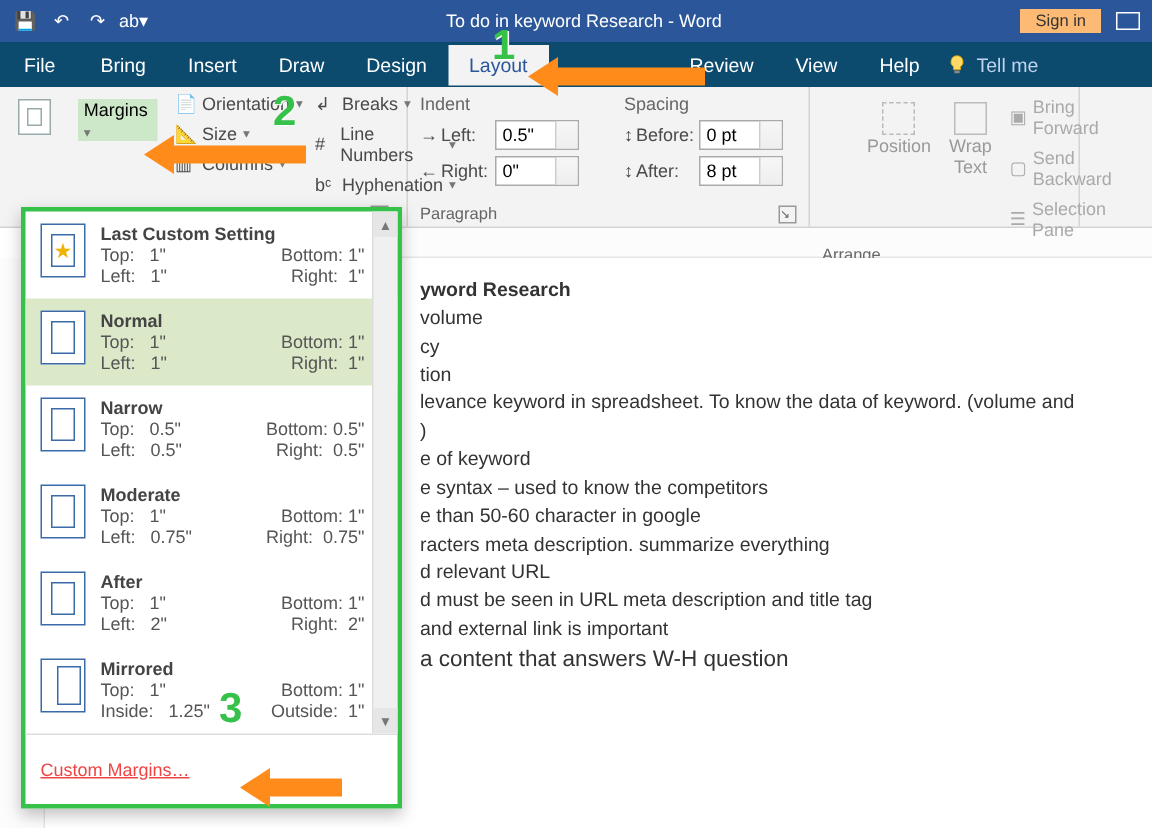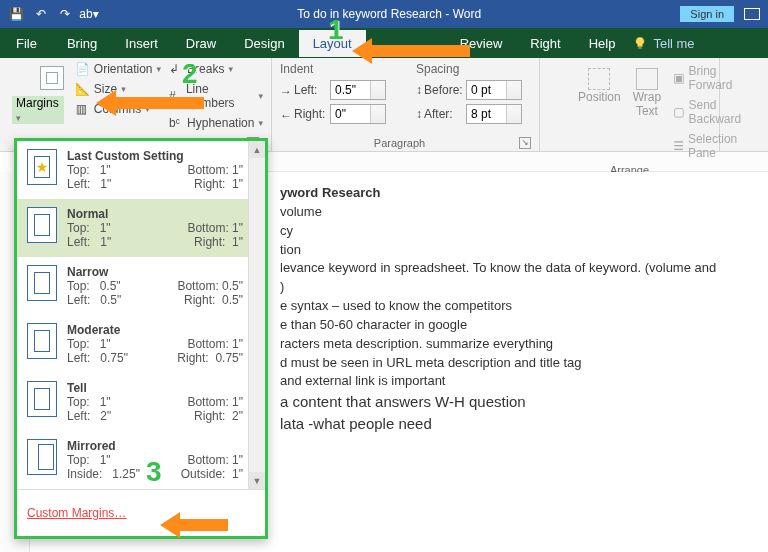--- a/index.html
+++ b/index.html
@@ -3,34 +3,34 @@
 <meta charset="utf-8">
 <style>
 * { margin: 0; padding: 0; box-sizing: border-box; font-family: 'Segoe UI', Arial, sans-serif; }
 body { width: 768px; height: 552px; background: #fff; position: relative; font-size: 12px; }
 
 .titlebar { background: #2b579a; height: 28px; display: flex; align-items: center; color: #fff; padding: 0 8px; }
 .qat { display: flex; gap: 6px; align-items: center; }
 .qat-item { width: 18px; height: 18px; display: flex; align-items: center; justify-content: center; }
 .title-text { flex: 1; text-align: center; font-size: 12px; color: #fff; }
 .title-right { display: flex; gap: 10px; align-items: center; }
-.signin { background: #7dd3fc; color: #333; padding: 2px 10px; font-size: 11px; }
-
-.menubar { background: #14532d; height: 30px; display: flex; align-items: center; gap: 0; color: #fff; font-size: 13px; }
+.signin { background: #fdba74; color: #333; padding: 2px 10px; font-size: 11px; }
+
+.menubar { background: #0c4a6e; height: 30px; display: flex; align-items: center; gap: 0; color: #fff; font-size: 13px; }
 .menubar .tab { padding: 6px 14px; cursor: pointer; }
 .menubar .tab.active { background: #f3f3f3; color: #2b579a; }
 .menubar .tab.file { padding-left: 16px; padding-right: 16px; }
 .tellme { display: flex; gap: 6px; margin-left: 4px; color: #c0d4ef; }
 .bulb { width: 14px; height: 14px; }
 
 .ribbon { background: #f3f3f3; height: 94px; display: flex; border-bottom: 1px solid #d4d4d4; }
 .group { border-right: 1px solid #d4d4d4; padding: 4px 8px 2px; display: flex; flex-direction: column; }
 .group-body { flex: 1; display: flex; gap: 8px; }
-.group-label { text-align: center; font-size: 11px; color: #666; padding-top: 2px; }
-.bigbtn { display: flex; flex-direction: column; align-items: flex-end; gap: 6px; padding: 4px; cursor: pointer; }
+.group-label { text-align: left; font-size: 11px; color: #666; padding-top: 2px; }
+.bigbtn { display: flex; align-items: flex-start; gap: 18px; padding: 4px; cursor: pointer; }
 .bigbtn .icon { width: 24px; height: 24px; border: 1px solid #9aa; background: #fff; position: relative; }
 .bigbtn .icon::before { content: ""; position: absolute; inset: 5px; border: 1px solid #9aa; }
 .bigbtn .lbl { font-size: 12px; padding: 0 4px; background: #cde8c9; }
 .col { display: flex; flex-direction: column; gap: 6px; font-size: 12px; }
 .smallrow { display: flex; align-items: center; gap: 4px; color: #4a4a4a; }
 .smallrow .micon { width: 14px; height: 14px; display: inline-block; }
 .chev { font-size: 9px; color: #777; }
 
 .paragroup { width: 268px; }
 .para-body { display: flex; gap: 30px; font-size: 12px; }
@@ -92,21 +92,21 @@
 
 <div class="menubar">
   <div class="tab file">File</div>
   <div class="tab">Bring</div>
   <div class="tab">Insert</div>
   <div class="tab">Draw</div>
   <div class="tab">Design</div>
   <div class="tab active">Layout</div>
   <div class="tab" style="visibility:hidden;width:80px;">ngs</div>
   <div class="tab">Review</div>
-  <div class="tab">Right</div>
+  <div class="tab">View</div>
   <div class="tab">Help</div>
   <div class="tellme">
     <span class="bulb">
       <svg viewBox="0 0 24 24" width="14" height="14">
           <path fill="#ffd966" stroke="#d4a300" d="M12 2a7 7 0 00-4 12.7V18h8v-3.3A7 7 0 0012 2z"></path>
           <rect x="9" y="19" width="6" height="3" fill="#888"></rect>
         </svg>
     </span>
     <span>Tell me</span>
   </div>
@@ -236,27 +236,28 @@
 
 <div class="doc-area">
   <div class="gutter"></div>
   <div class="document" style="padding-left:250px;">
     <p class="head">yword Research</p>
     <p>volume</p>
     <p>cy</p>
     <p>tion</p>
     <p>levance keyword in spreadsheet. To know the data of keyword. (volume and</p>
     <p>)</p>
+    <p>e of keyword</p>
     <p>e syntax – used to know the competitors</p>
     <p>e than 50-60 character in google</p>
     <p>racters meta description. summarize everything</p>
+    <p>d relevant URL</p>
     <p>d must be seen in URL meta description and title tag</p>
     <p> and external link is important</p>
     <p class="wh"> a content that answers W-H question</p>
-    <p class="wh">lata -what people need</p>
   </div>
 </div>
 
 <div class="margins-dropdown">
   <div class="md-scroll" id="md-list">
     <div class="md-scrollbar">
       <div class="md-arrow top">▲</div>
       <div class="md-arrow bot">▼</div>
     </div>
   <div class="md-item">
@@ -311,21 +312,21 @@
           </div>
           <div class="md-vals">
             <span>Left:&nbsp;&nbsp;&nbsp;0.75"</span>
             <span>Right:&nbsp;&nbsp;0.75"</span>
           </div>
         </div>
       </div>
       <div class="md-item">
         <div class="md-thumb"></div>
         <div class="md-info">
-          <div class="md-name">Tell</div>
+          <div class="md-name">After</div>
           <div class="md-vals">
             <span>Top:&nbsp;&nbsp;&nbsp;1"</span>
             <span>Bottom: 1"</span>
           </div>
           <div class="md-vals">
             <span>Left:&nbsp;&nbsp;&nbsp;2"</span>
             <span>Right:&nbsp;&nbsp;2"</span>
           </div>
         </div>
       </div>

